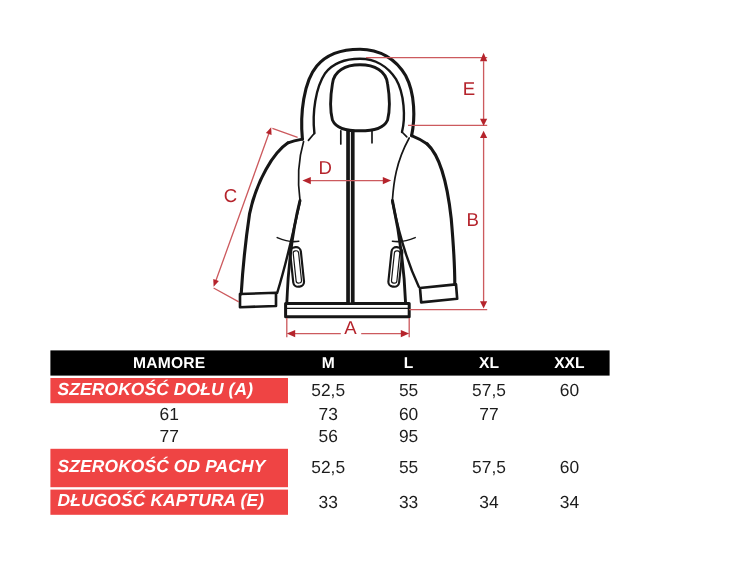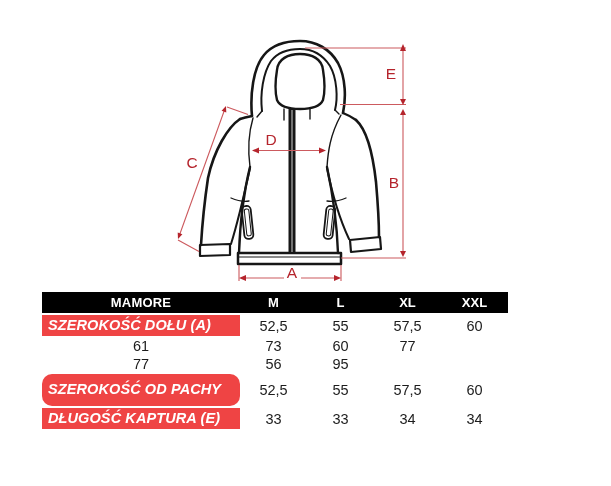--- a/index.html
+++ b/index.html
@@ -36,21 +36,21 @@
     line-height:15.5px;letter-spacing:.1px;
     display:flex;flex-direction:column;justify-content:center;
     padding:2px 2px 2px 6px;min-height:17px;box-sizing:border-box;font-style:italic;
   }
   .lbl .l2:empty{display:none;}
   .val{
     color:#1c1c1c;font-size:14.5px;
     display:flex;align-items:center;justify-content:center;
   }
   .r-a .lbl,.r-b .lbl,.r-c .lbl,.r-e .lbl{height:21px;}
-  .r-d .lbl{height:32px;border-radius:10px;}
+  .r-d .lbl{height:32px;}
 </style>
 </head>
 <body>
 
 <div class="page">
 
   <svg class="diagram" viewBox="0 0 611 290">
 
     <g stroke="#161616" fill="none" stroke-linecap="round" stroke-linejoin="round">
 

